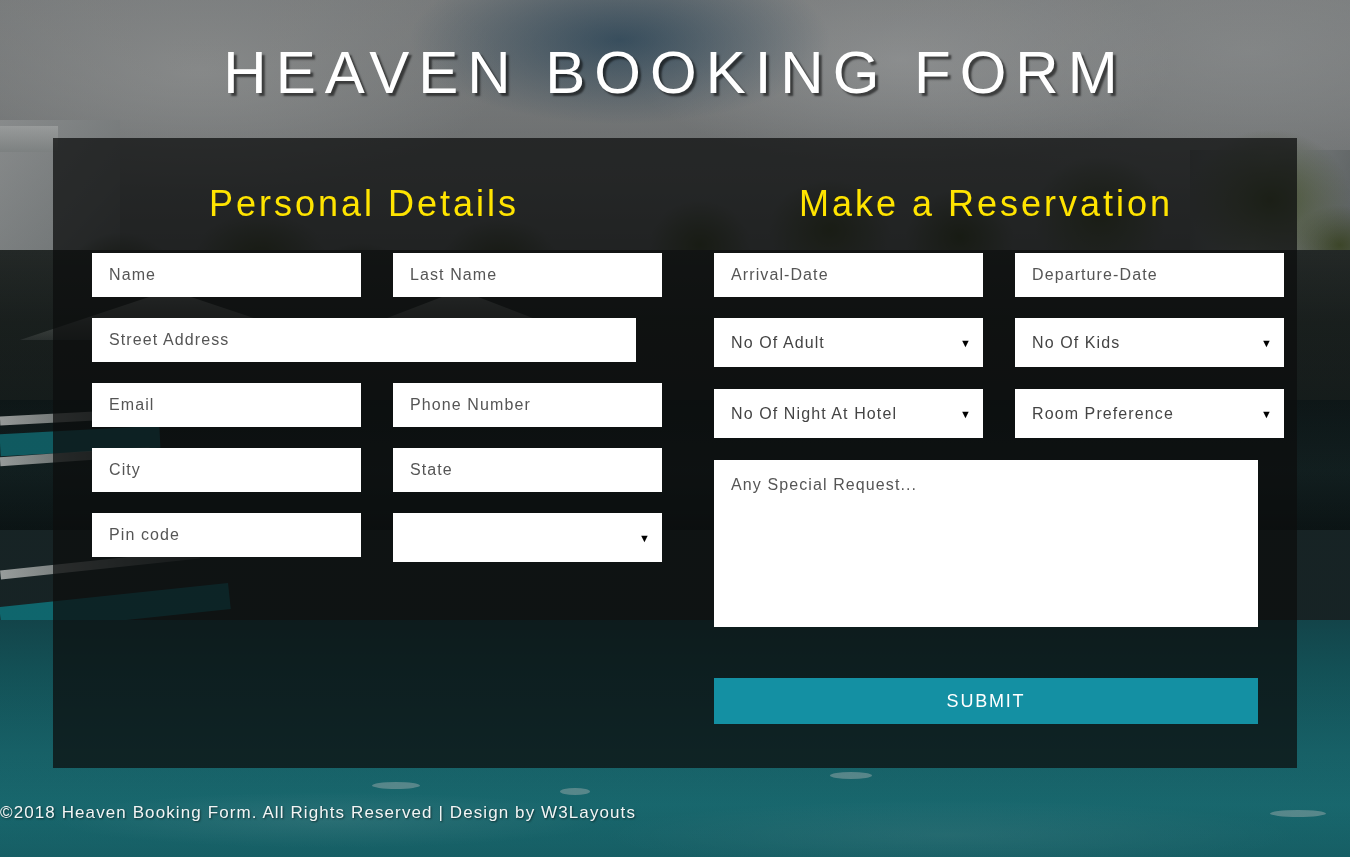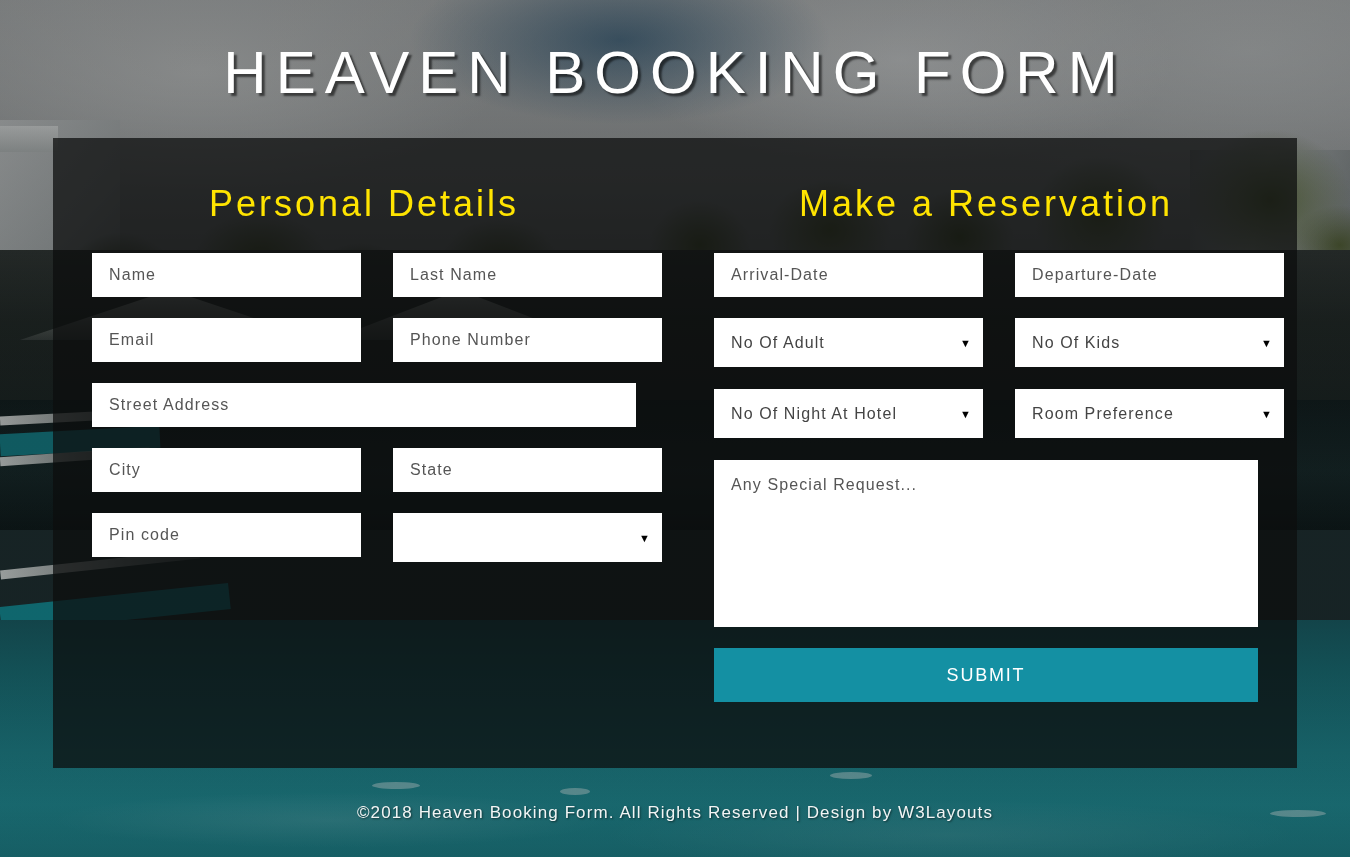--- a/index.html
+++ b/index.html
@@ -251,37 +251,38 @@
     padding: 16px 17px;
     font-family: "Liberation Sans", sans-serif;
     font-size: 16px;
     letter-spacing: 1.1px;
     color: #333;
     display: block;
   }
   .textarea-fld::placeholder { color: #555; opacity: 1; }
 
   .submit-btn {
+    margin-top: 30px;
     width: 100%;
-    height: 54px;
+    height: 46px;
     background: #1490a3;
     border: none;
     color: #ffffff;
     font-family: "Liberation Sans", sans-serif;
     font-size: 18px;
     letter-spacing: 1.8px;
     cursor: pointer;
   }
 
   .footer {
     position: absolute;
     left: 0;
     top: 803px;
     width: 1350px;
-    text-align: center;
+    text-align: left;
     color: #f2f5f5;
     font-size: 17px;
     letter-spacing: 1.1px;
     text-shadow: 1px 1px 2px rgba(0,0,0,0.5);
     white-space: nowrap;
   }
 </style>
 </head>
 <body>
 
@@ -318,29 +319,29 @@
       <div class="col-heading">Personal Details</div>
 
       <div class="fields">
 
         <div class="row">
           <input class="fld half" type="text" placeholder="Name" style="">
           <input class="fld half" type="text" placeholder="Last Name" style="">
         </div>
 
         <div class="row">
+          <input class="fld full" type="text" placeholder="Street Address" style="">
+        </div>
+
+        <div class="row">
           <input class="fld half" type="text" placeholder="Email" style="">
           <input class="fld half" type="text" placeholder="Phone Number" style="">
         </div>
 
         <div class="row">
-          <input class="fld full" type="text" placeholder="Street Address" style="">
-        </div>
-
-        <div class="row">
           <input class="fld half" type="text" placeholder="City" style="">
           <input class="fld half" type="text" placeholder="State" style="">
         </div>
 
         <div class="row">
           <input class="fld half" type="text" placeholder="Pin code" style="">
           <div class="sel-wrap half">
             <span class="sel-arrow">▼</span>
           </div>
         </div>

